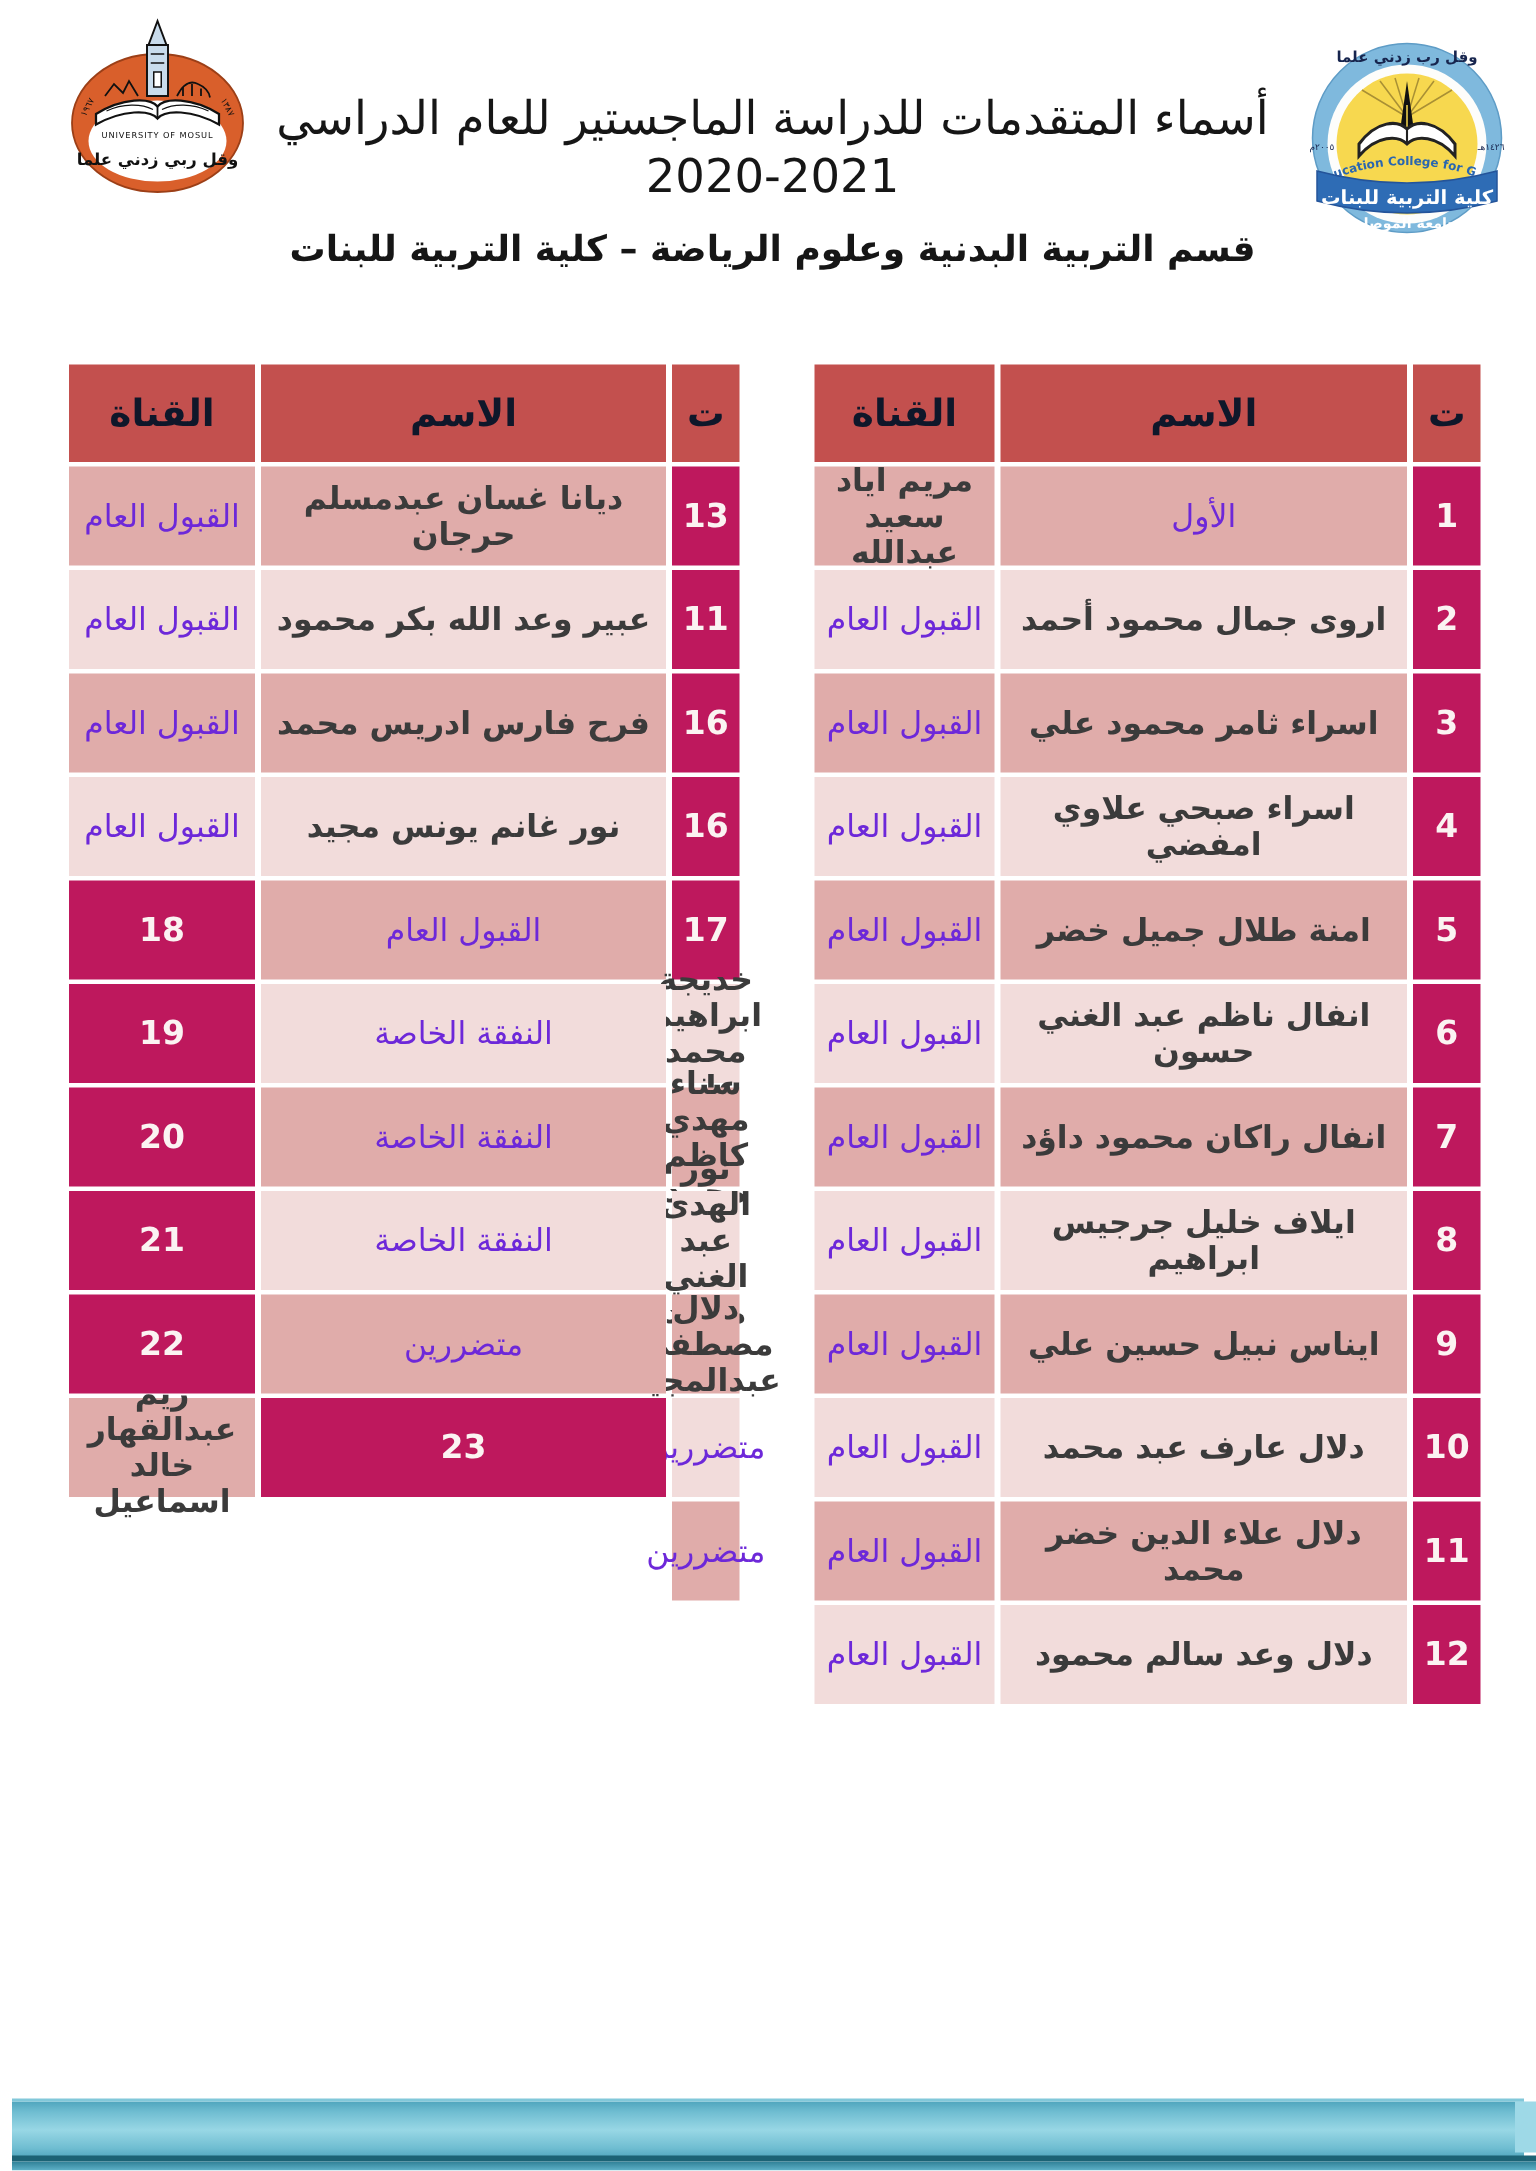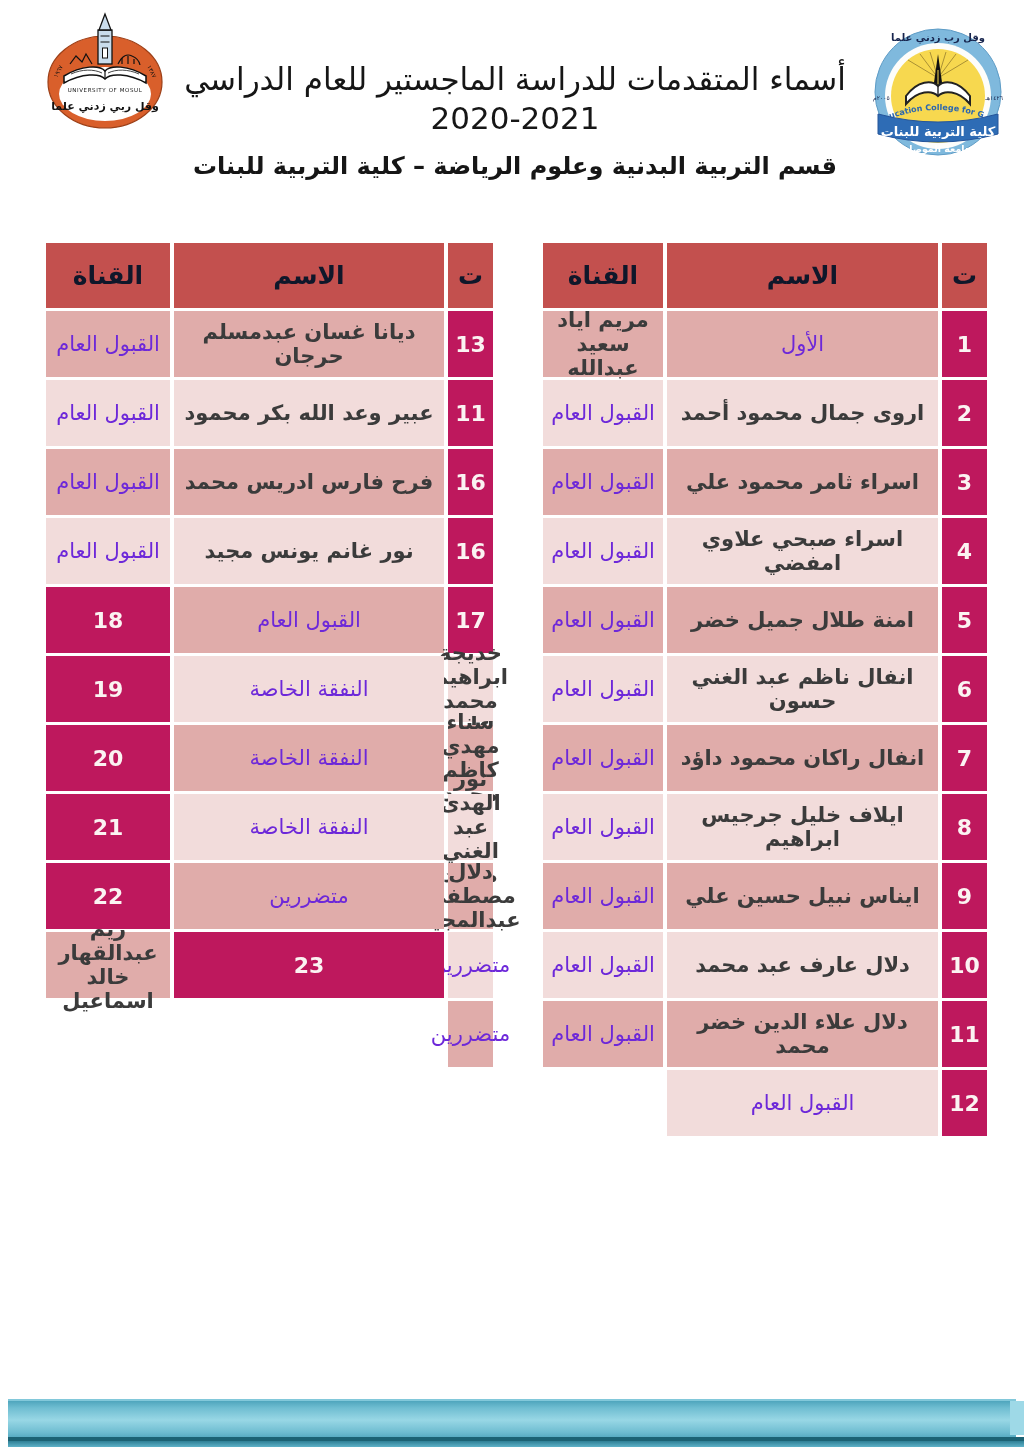--- a/index.html
+++ b/index.html
@@ -146,20 +146,21 @@
       <div class="cell num">9</div>
       <div class="cell name band-dark">ايناس نبيل حسين علي</div>
       <div class="cell chan band-dark">القبول العام</div>
       <div class="cell num">10</div>
       <div class="cell name band-light">دلال عارف عبد محمد</div>
       <div class="cell chan band-light">القبول العام</div>
       <div class="cell num">11</div>
       <div class="cell name band-dark">دلال علاء الدين خضر محمد</div>
       <div class="cell chan band-dark">القبول العام</div>
       <div class="cell num">12</div>
+      <div class="cell name band-light">دلال وعد سالم محمود</div>
       <div class="cell chan band-light">القبول العام</div>
     </div>
 
   <div id="table-left" class="gtable">
     <div class="cell hcell">ت</div>
     <div class="cell hcell">الاسم</div>
     <div class="cell hcell">القناة</div>
   <div class="cell num">13</div>
       <div class="cell name band-dark">ديانا غسان عبدمسلم حرجان</div>
       <div class="cell chan band-dark">القبول العام</div>

